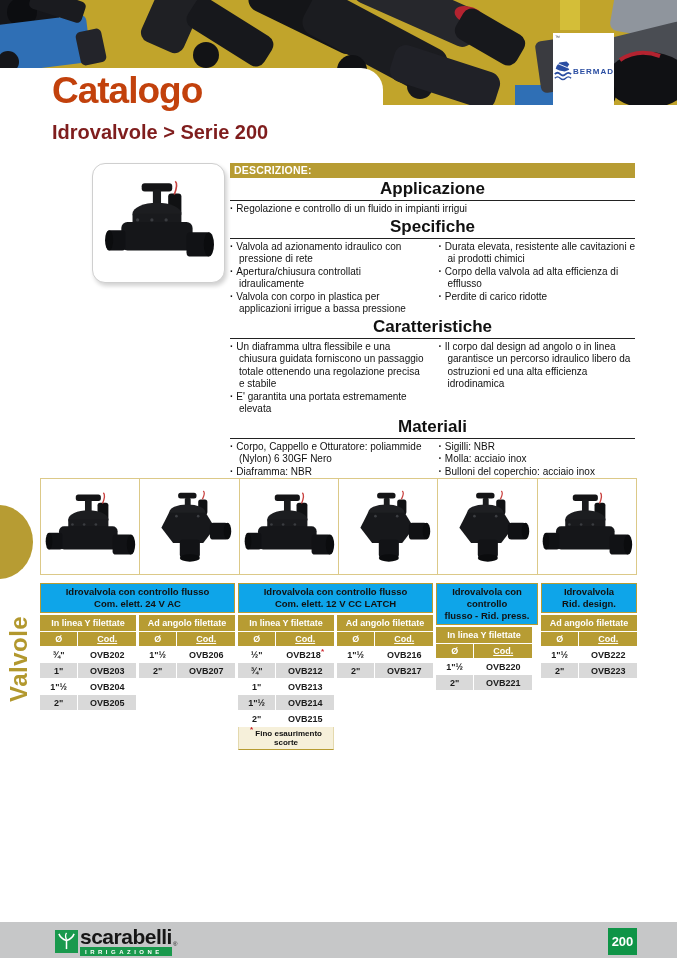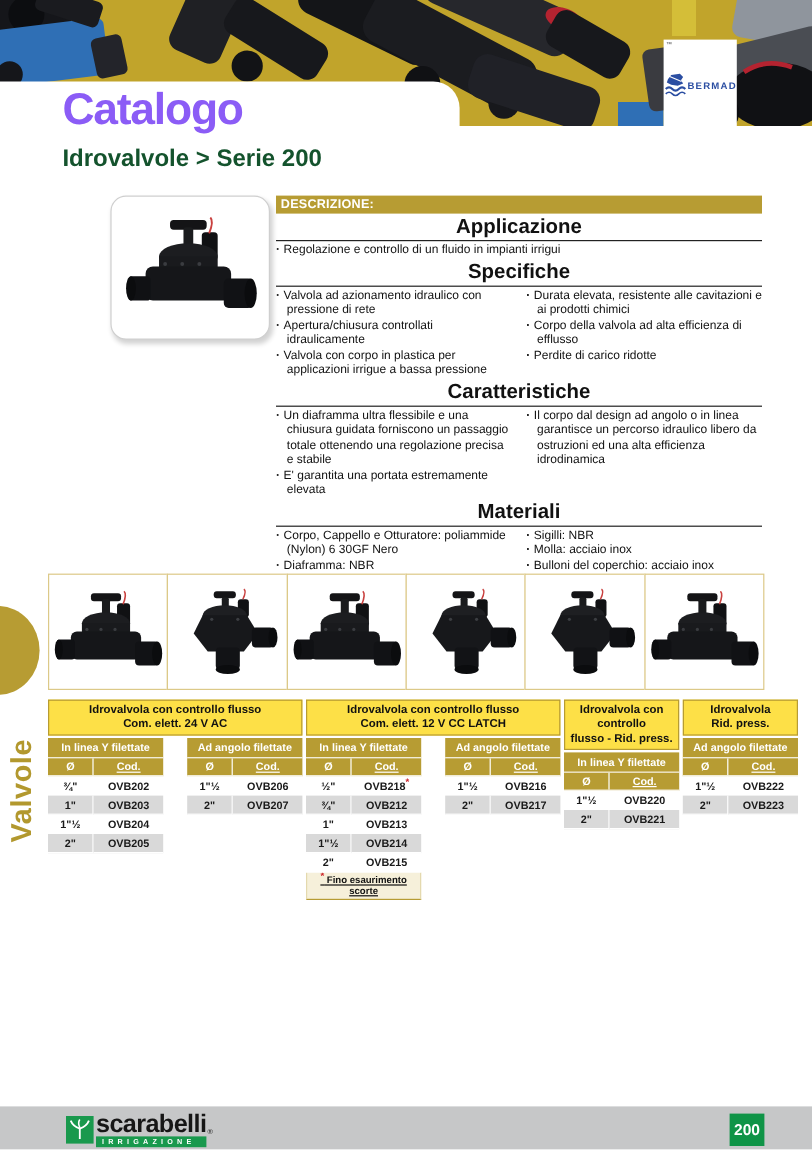--- a/index.html
+++ b/index.html
@@ -5,23 +5,23 @@
   html,body{margin:0;padding:0;background:#e8e8e8;}
   *{box-sizing:border-box;}
   #page{position:relative;width:677px;height:958px;background:#ffffff;overflow:hidden;
         font-family:"Liberation Sans",sans-serif;margin:0 auto;}
 
   
   #banner{position:absolute;left:0;top:0;width:677px;height:105px;background:#c1a42b;z-index:0;}
   #white-panel{position:absolute;left:0;top:68px;width:383px;height:38px;background:#fff;
                border-top-right-radius:22px;z-index:2;}
   #catalog-title{position:absolute;left:52px;top:70px;z-index:3;font-size:37px;font-weight:800;
-                 letter-spacing:-1px;color:#8b5cf6;}
+                 letter-spacing:-1px;color:#c2410c;}
   #catalog-subtitle{position:absolute;left:52px;top:121px;z-index:3;font-size:20px;font-weight:800;
-                    color:#14532d;}
+                    color:#7f1d1d;}
   
   #bermad{position:absolute;left:553px;top:33px;width:61px;height:72px;background:#fff;z-index:4;
           display:flex;flex-direction:row;align-items:center;justify-content:flex-start;padding-top:3px;}
   #bermad .tm{position:absolute;left:2px;top:1px;font-size:5px;color:#444;}
   #bermad .bermad-word{font-size:8px;font-weight:800;color:#2b4ea2;letter-spacing:1px;margin-top:1px;}
 
   
   #valve-card{position:absolute;left:92px;top:163px;width:133px;height:120px;background:#fff;
               border:1px solid #cfcfcf;border-radius:13px;box-shadow:2px 3px 4px rgba(0,0,0,.18);
               z-index:3;display:flex;align-items:center;justify-content:center;}
@@ -46,42 +46,42 @@
   
   #side-ellipse{position:absolute;left:-36px;top:505px;width:69px;height:74px;border-radius:50%;
                 background:#b79c33;z-index:1;}
   #side-label{position:absolute;left:5px;top:702px;transform:rotate(-90deg);transform-origin:0 0;
               width:130px;font-size:24px;font-weight:800;color:#b2982e;letter-spacing:.5px;z-index:1;}
 
   
   #spec-table{position:absolute;left:40px;top:583px;width:597px;display:flex;gap:3px;
               justify-content:space-between;z-index:2;}
   .tgroup{display:flex;flex-direction:column;}
-  .tg-header{border:1px solid #b79c33;background:#fde047;text-align:center;padding:2px 1px;
+  .tg-header{border:1px solid #b79c33;background:#0ea5e9;text-align:center;padding:2px 1px;
              margin-bottom:2px;}
   .tg-title,.tg-subtitle{font-size:9.5px;font-weight:800;color:#111;line-height:12px;}
-  .tg-body{display:flex;gap:20px;}
+  .tg-body{display:flex;gap:3px;}
   .subtable{width:96px;display:flex;flex-direction:column;}
   .st-header{background:#b79c33;color:#fff;font-size:9px;font-weight:800;text-align:center;
              padding:3px 0;border-bottom:1px solid #fff;}
   .st-cols{display:flex;background:#b79c33;border-bottom:1px solid #fff;}
   .st-cols .c1{width:40%;border-right:1px solid #fff;}
   .st-cols .c2{width:60%;text-decoration:underline;}
   .st-cols div{color:#fff;font-size:9px;font-weight:800;text-align:center;padding:2px 0;}
   .st-row{display:flex;}
   .st-row .c1{width:40%;border-right:1px solid #fff;}
   .st-row .c2{width:60%;}
   .st-row div{font-size:9px;font-weight:700;color:#1a1a1a;text-align:center;padding:2.5px 0;
               border-bottom:1px solid #fff;position:relative;}
   .st-row.even div{background:#fff;}
   .st-row.odd div{background:#d9d9d9;}
   .star{color:#cc2229;font-weight:800;font-size:8px;vertical-align:super;line-height:0;}
   .st-footnote{background:#f6f0da;border-bottom:1px solid #b79c33;border-left:1px solid #e4d9ae;
                border-right:1px solid #e4d9ae;font-size:8px;font-weight:700;color:#111;
-               text-align:center;padding:2px 0;text-decoration:underline;}
+               text-align:center;padding:2px 0;}
 
   
   #footer{position:absolute;left:0;top:922px;width:677px;height:36px;background:#c6c7c8;z-index:2;}
   #scarabelli{position:absolute;left:55px;top:5px;display:flex;align-items:flex-start;}
   #scarabelli .icon-sq{width:23px;height:23px;background:#19994d;display:flex;align-items:center;
                        justify-content:center;margin-top:3px;}
   #scarabelli .word-col{display:flex;flex-direction:column;margin-left:2px;justify-content:space-between;}
   #scarabelli .word{font-size:21px;font-weight:800;color:#161616;letter-spacing:-.5px;line-height:20px;}
   #scarabelli .subbar{background:#19994d;color:#fff;font-size:6px;font-weight:700;letter-spacing:3.5px;
                       padding:1.5px 3px 1.5px 5px;margin-top:0;display:inline-block;}
@@ -396,21 +396,21 @@
             <div class="st-row odd">
               <div class="c1">2"</div>
               <div class="c2">OVB221</div>
             </div>
           </div>
         </div>
       </div>
       <div class="tgroup">
         <div class="tg-header">
           <div class="tg-title">Idrovalvola</div>
-          <div class="tg-subtitle">Rid. press.</div>
+          <div class="tg-subtitle">Rid. design.</div>
         </div>
         <div class="tg-body">
           <div class="subtable">
             <div class="st-header">Ad angolo filettate</div>
             <div class="st-cols">
               <div class="c1">Ø</div>
               <div class="c2">Cod.</div>
             </div>
             <div class="st-row even">
               <div class="c1">1"½</div>

